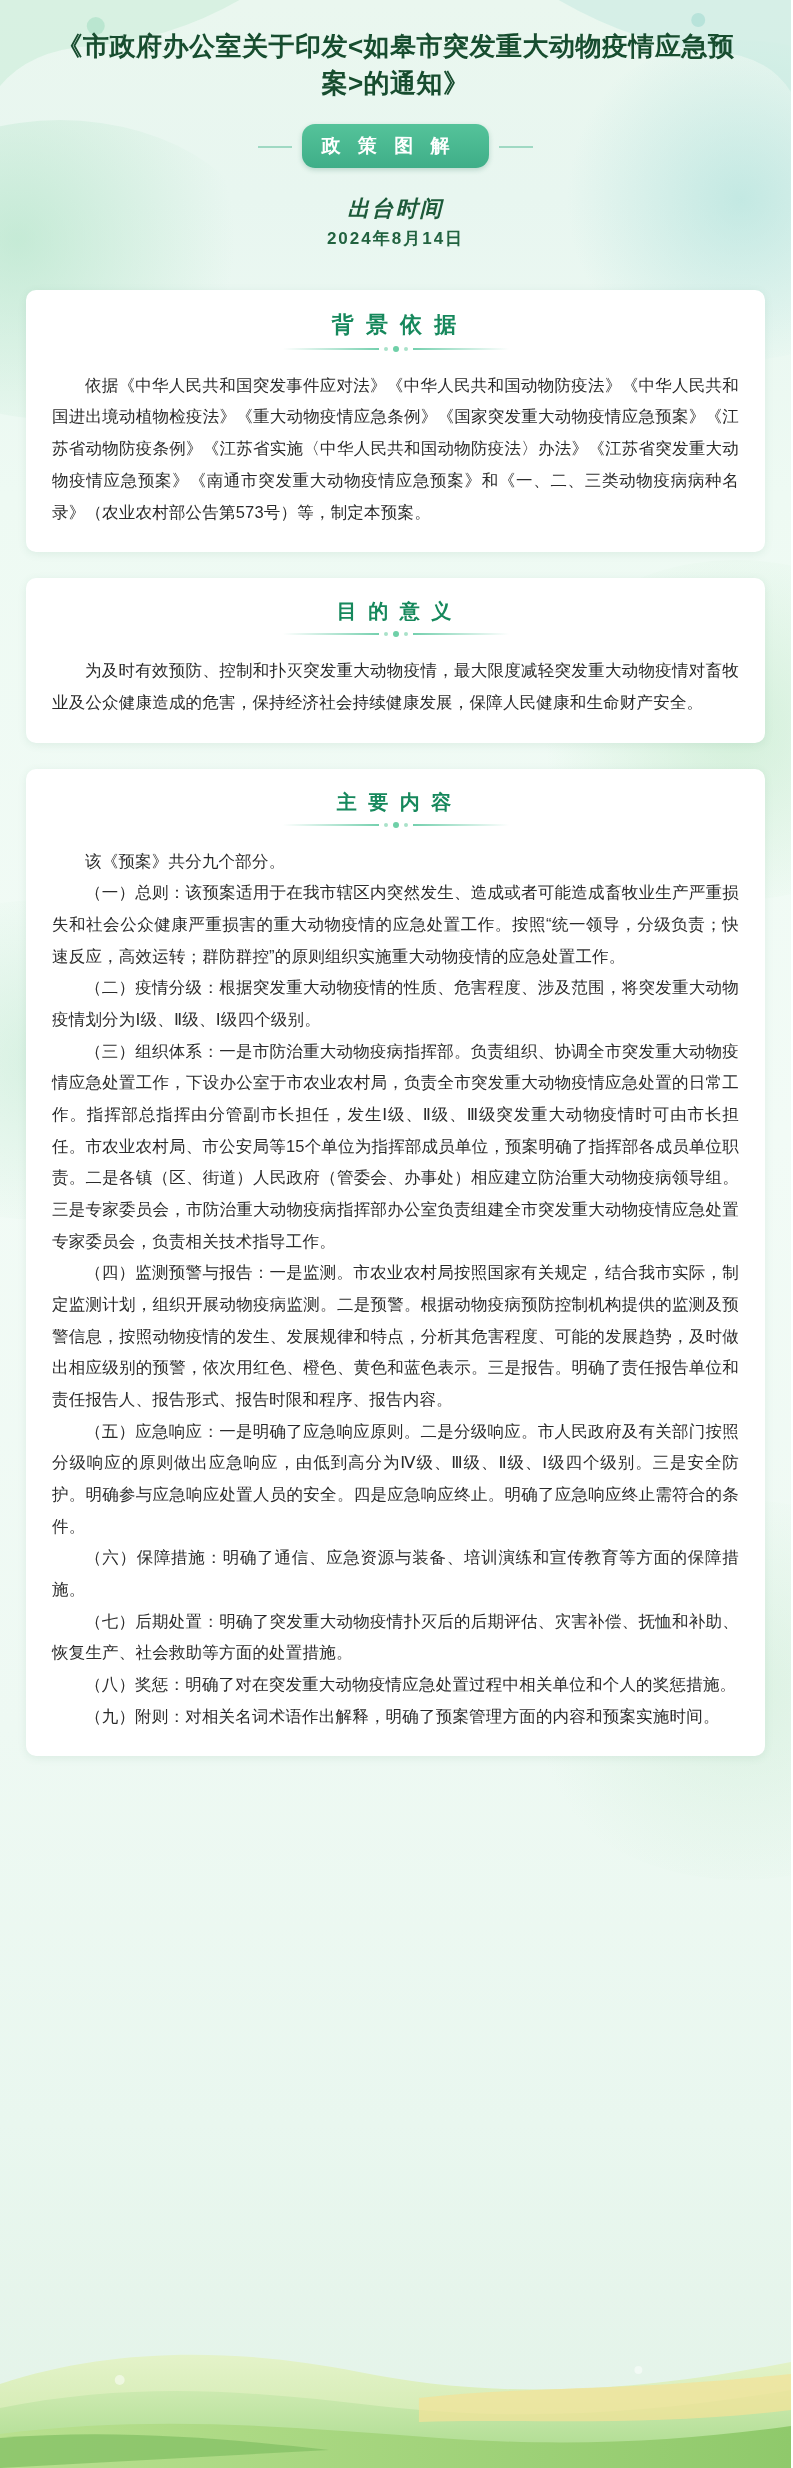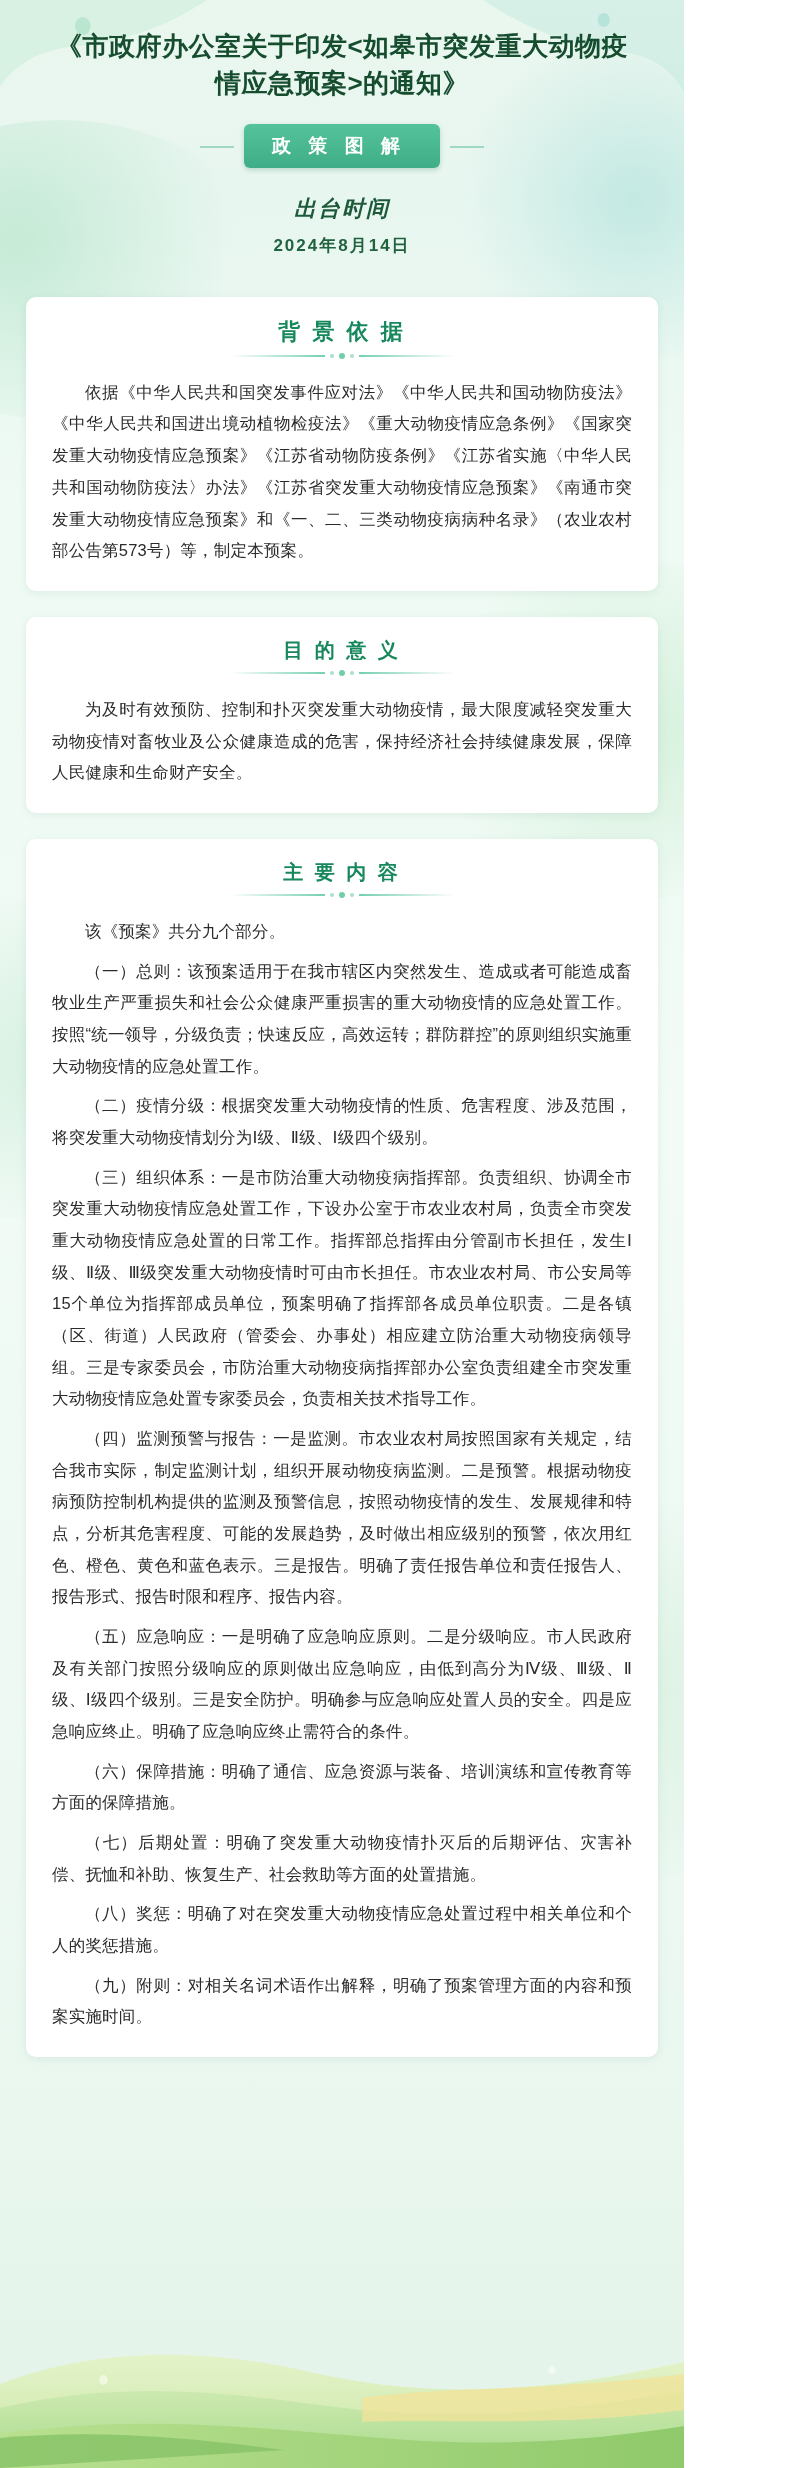--- a/index.html
+++ b/index.html
@@ -7,21 +7,21 @@
     margin: 0;
     padding: 0;
   }
   body {
     width: 793px;
     font-family: "Liberation Sans", "DejaVu Sans", sans-serif;
     background: #ffffff;
   }
   .page {
     position: relative;
-    width: 684px;
+    width: 791px;
     min-height: 2468px;
     background: linear-gradient(180deg, #eaf7ef 0%, #e8f6f0 8%, #eefaf3 20%, #f2fbf6 46%, #eef9f3 70%, #e9f7ef 86%, #e3f3e8 100%);
     overflow: hidden;
   }
   
   .blob {
     position: absolute;
     border-radius: 50%;
     pointer-events: none;
   }
@@ -52,22 +52,22 @@
     display: flex;
     justify-content: center;
   }
   .ribbon {
     position: relative;
     background: linear-gradient(180deg, #55c39a 0%, #3fae88 100%);
     color: #ffffff;
     font-size: 19px;
     font-weight: bold;
     letter-spacing: 6px;
-    padding: 9px 34px 9px 28px;
-    border-radius: 6px;
+    padding: 9px 34px 9px 20px;
+    border-radius: 13px;
     box-shadow: 0 2px 5px rgba(40,120,90,.25);
   }
   .ribbon::before, .ribbon::after {
     content: "";
     position: absolute;
     top: 50%;
     width: 34px;
     height: 2px;
     background: #9fd9c3;
   }
@@ -77,21 +77,21 @@
   .subhead {
     margin-top: 26px;
     text-align: center;
     font-size: 22px;
     font-weight: bold;
     color: #1d5a3a;
     letter-spacing: 2px;
     font-style: italic;
   }
   .subdate {
-    margin-top: 10px;
+    margin-top: 3px;
     text-align: center;
     font-size: 17px;
     font-weight: bold;
     color: #21623f;
     letter-spacing: 2px;
   }
 
   
   .card {
     position: relative;
@@ -136,21 +136,21 @@
 
   .body-text {
     margin-top: 16px;
     font-size: 16.5px;
     line-height: 1.92;
     color: #2b2b2b;
     text-align: justify;
     letter-spacing: .2px;
   }
   .body-text p { margin: 0; text-indent: 2em; }
-  .body-text p + p { margin-top: 8px; }
+  .body-text p + p { margin-top: 0; }
 
   
   .footer-art {
     position: absolute;
     left: 0; right: 0; bottom: 0;
     height: 180px;
     z-index: 2;
   }
   .footer-art svg { display: block; width: 100%; height: 180px; }
 

